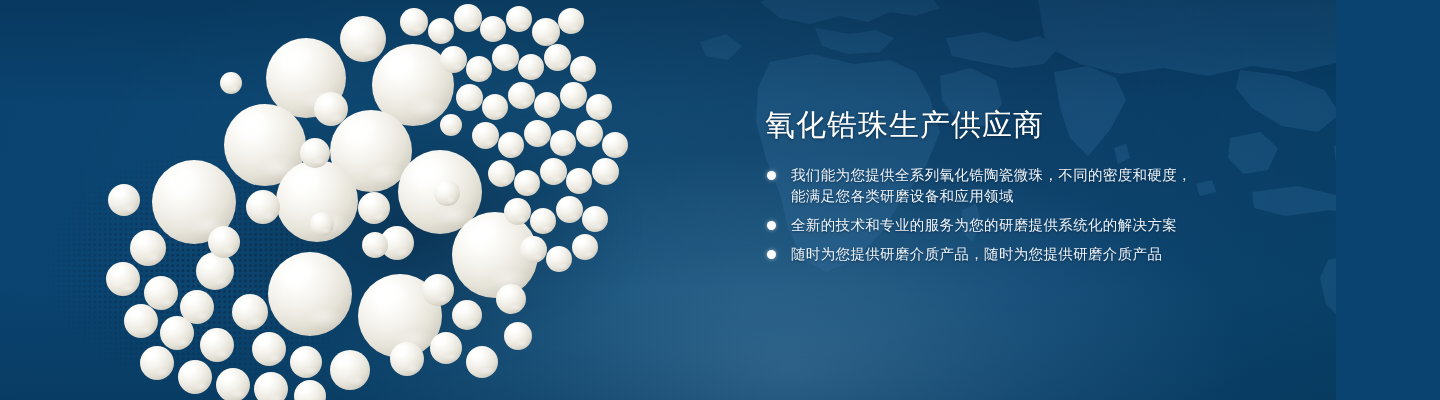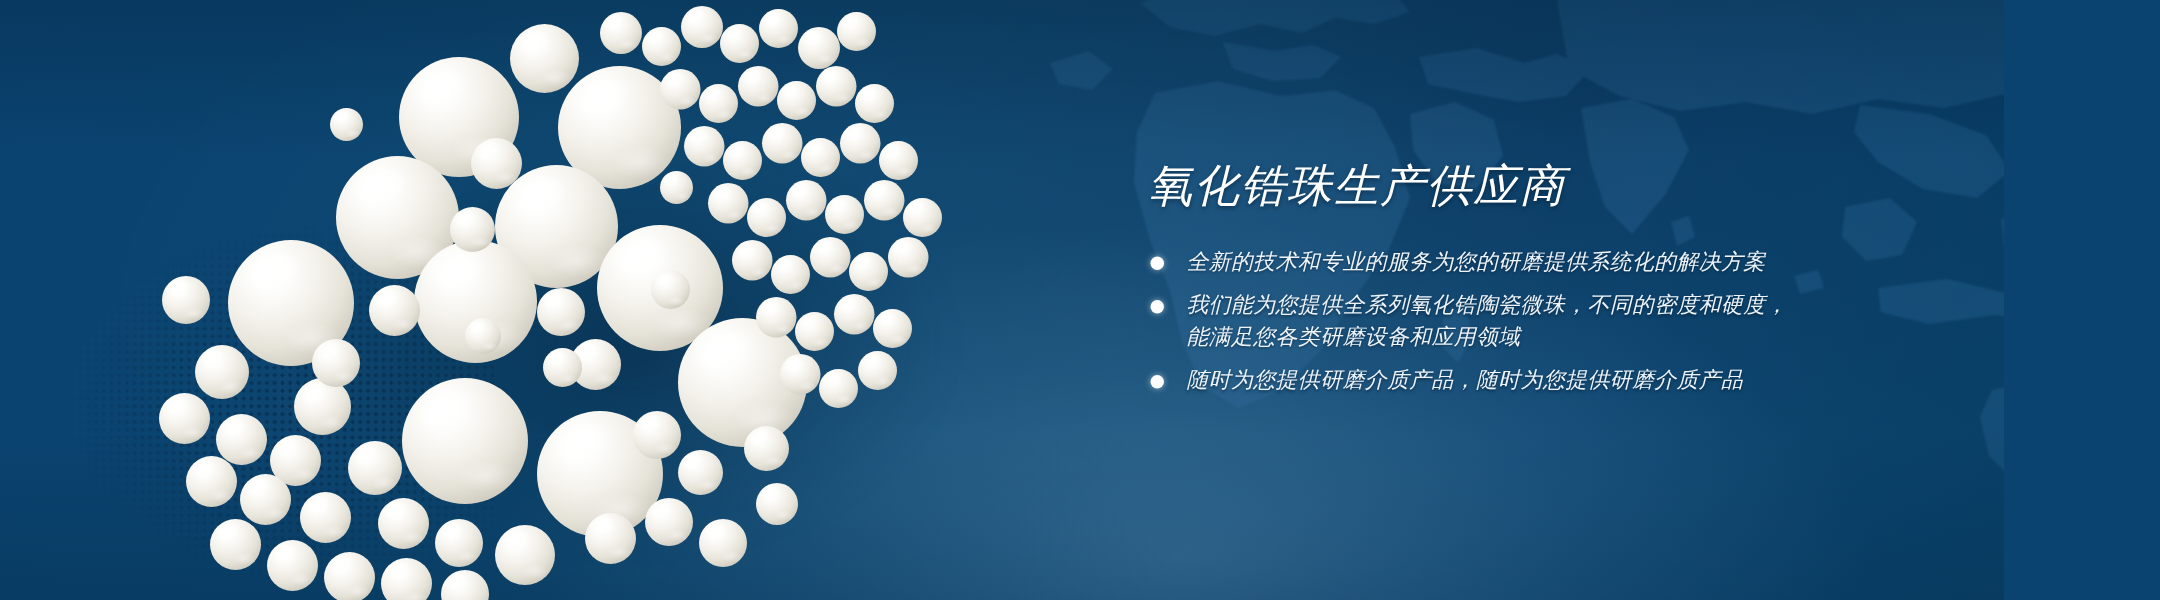--- a/index.html
+++ b/index.html
@@ -5,21 +5,20 @@
 <style>
   * { margin:0; padding:0; box-sizing:border-box; }
   html,body{
     width:1440px; height:400px; overflow:hidden;
     background:#0a4370;
     font-family:"Liberation Sans","DejaVu Sans",sans-serif;
   }
   .banner{
     position:relative; width:1336px; height:400px; overflow:hidden;
     background:#0a4370;
-    font-style:italic;
   }
 
   
   .bg-base{
     position:absolute; inset:0;
     background:
       radial-gradient(ellipse 620px 300px at 790px 370px, rgba(120,170,205,.34) 0%, rgba(90,145,185,.16) 42%, rgba(0,0,0,0) 74%),
       radial-gradient(ellipse 900px 520px at 1040px 60px,  rgba(5,44,80,.55) 0%, rgba(5,44,80,0) 70%),
       linear-gradient(105deg, #0a4370 0%, #0a456f 34%, #0c4a76 58%, #0a4876 78%, #094269 100%);
   }
@@ -247,26 +246,26 @@
     <div class="bead" style="left:120px;top:78px;width:22px;height:22px;"></div>
     <div class="bead" style="left:340px;top:120px;width:22px;height:22px;"></div>
   </div>
 
   <div class="copy">
     <h1 class="headline">氧化锆珠生产供应商</h1>
 
     <ul class="bullets">
       <li class="bullet">
         <span class="dot"></span>
-        <span>全新的技术和专业的服务为您的研磨提供系统化的解决方案</span>
+        <span>我们能为您提供全系列氧化锆陶瓷微珠，不同的密度和硬度，</span>
+        <span class="l2">能满足您各类研磨设备和应用领域</span>
       </li>
       <li class="bullet">
         <span class="dot"></span>
-        <span>我们能为您提供全系列氧化锆陶瓷微珠，不同的密度和硬度，</span>
-        <span class="l2">能满足您各类研磨设备和应用领域</span>
+        <span>全新的技术和专业的服务为您的研磨提供系统化的解决方案</span>
       </li>
       <li class="bullet">
         <span class="dot"></span>
         <span>随时为您提供研磨介质产品，随时为您提供研磨介质产品</span>
       </li>
     </ul>
   </div>
 
 </div>
 

